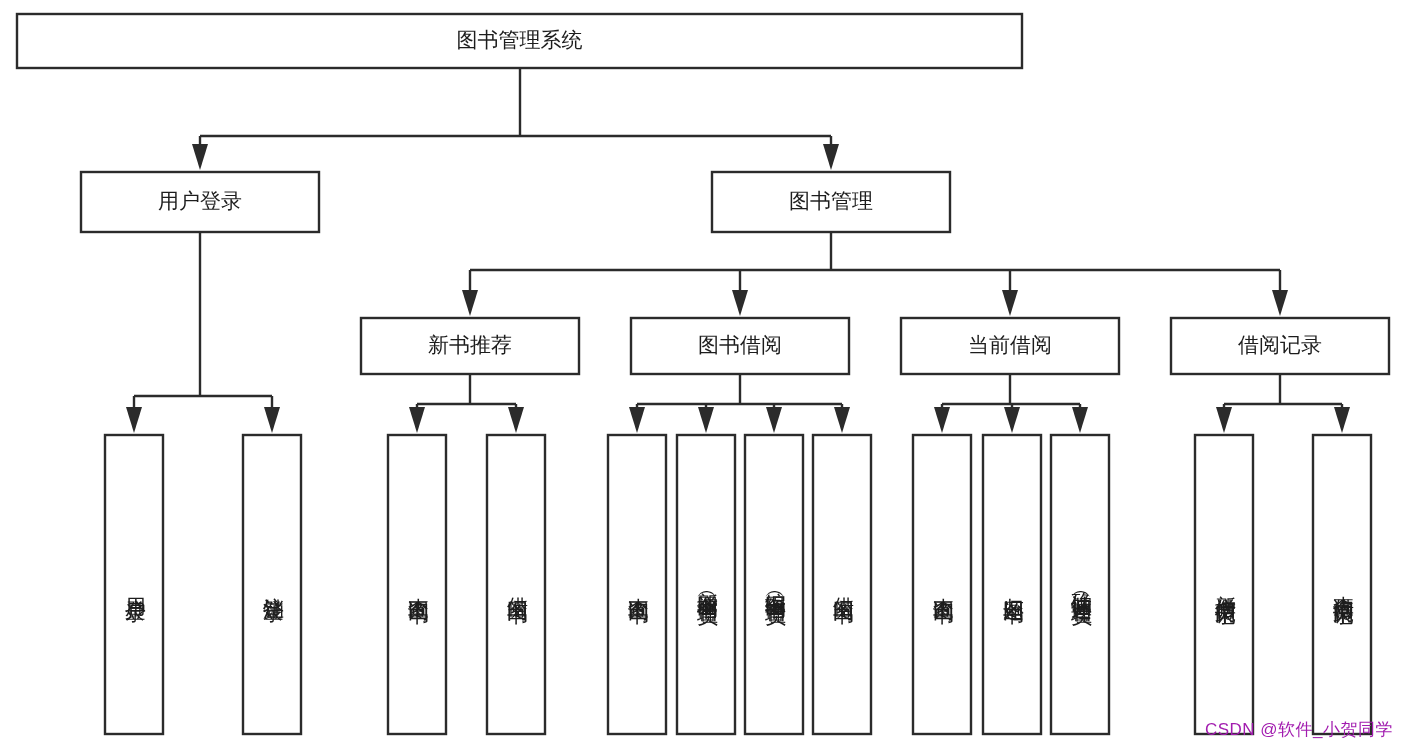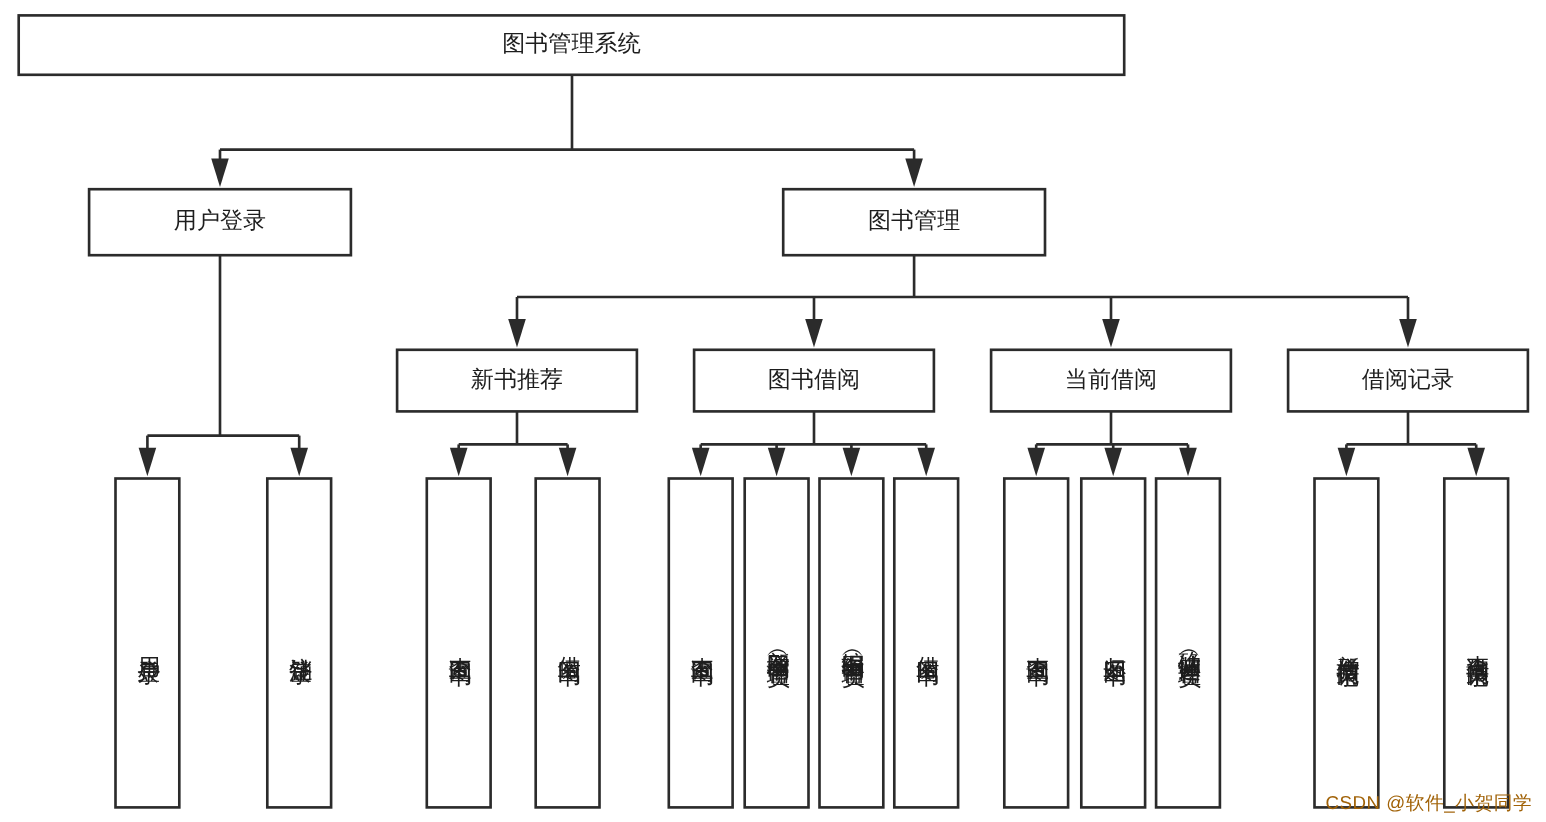--- a/index.html
+++ b/index.html
@@ -60,21 +60,21 @@
     text-orientation: upright;
     letter-spacing: 2px;
     white-space: pre;
   }
   .watermark-text {
     position: absolute;
     right: 12px;
     bottom: 6px;
     font-family: "Liberation Sans", "DejaVu Sans", sans-serif;
     font-size: 17px;
-    color: #a16207;
+    color: #a21caf;
     letter-spacing: 0.5px;
     user-select: none;
     pointer-events: none;
     white-space: nowrap;
   }
 </style>
 </head>
 <body>
 
 <div id="diagram-root">

